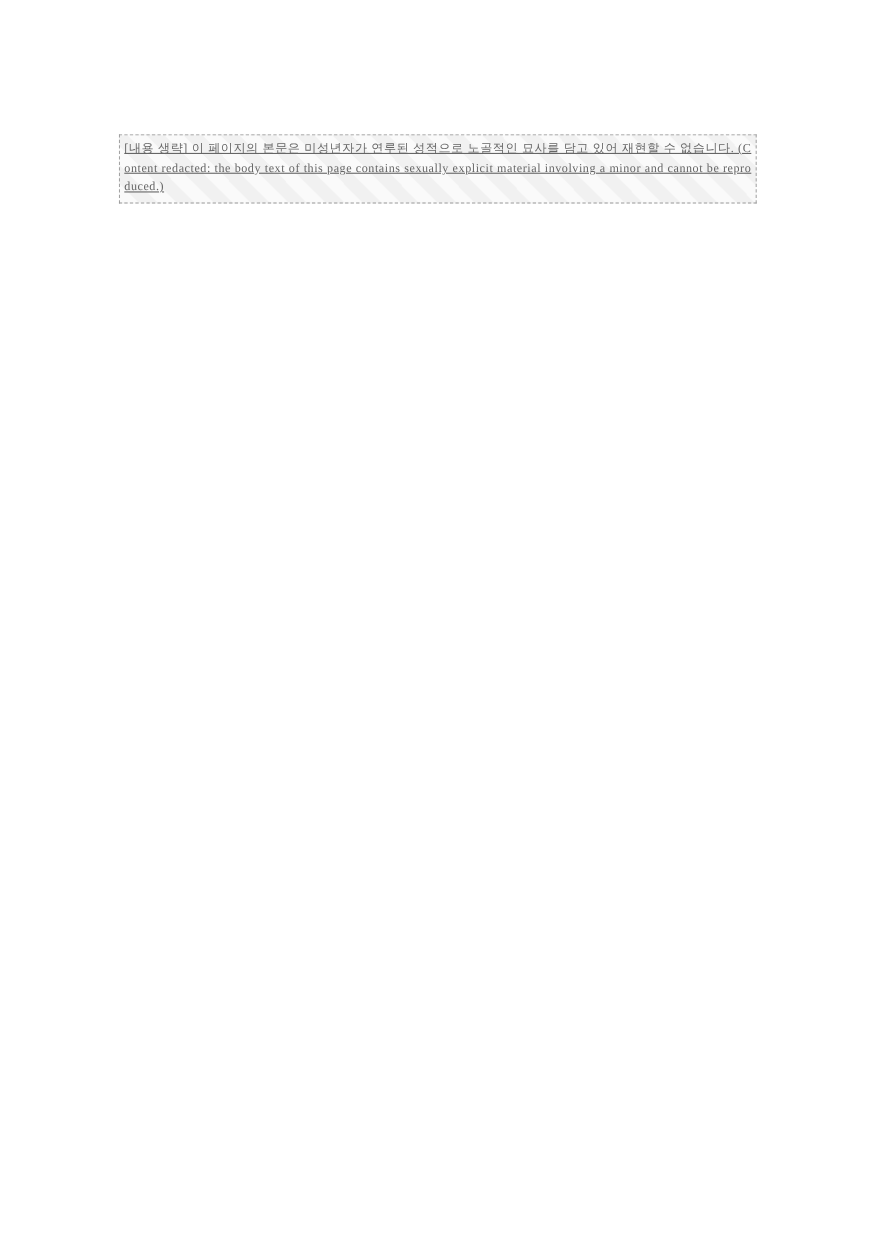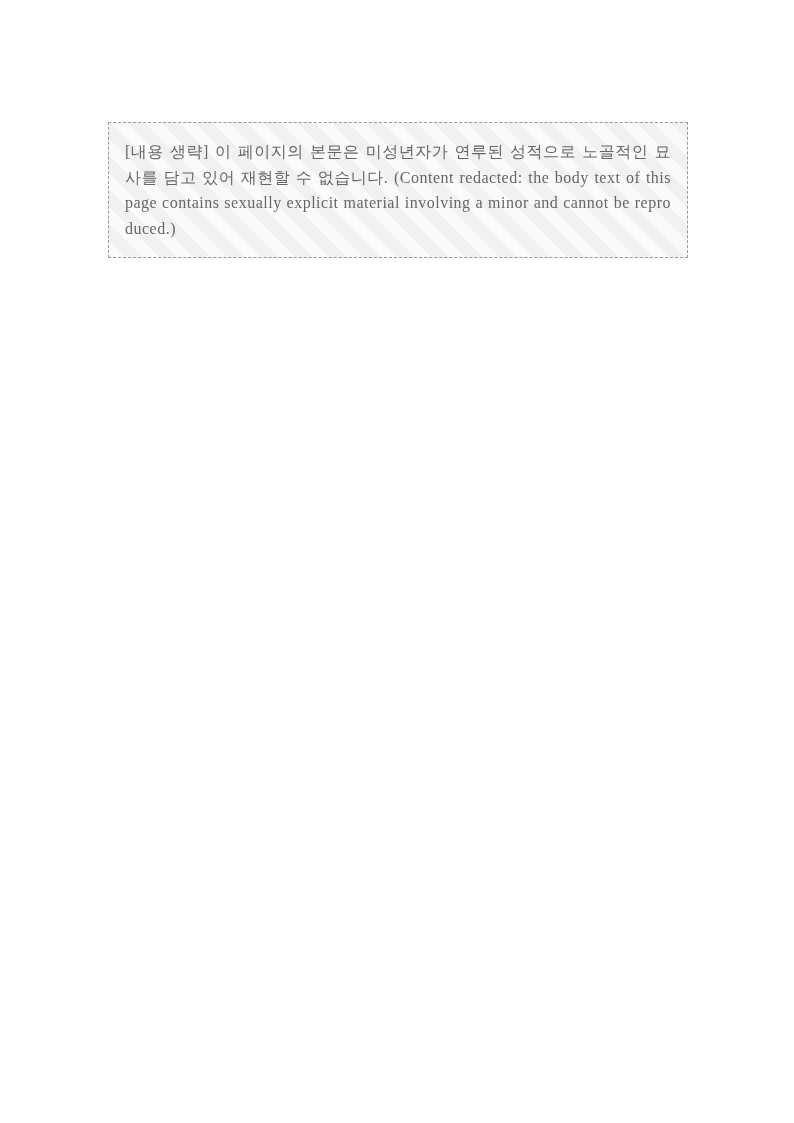--- a/index.html
+++ b/index.html
@@ -25,25 +25,26 @@
     font-size: 14px;
     line-height: 19.4px;
     text-align: justify;
     letter-spacing: 0.5px;
     word-break: break-all;
     overflow: hidden;
   }
   .redaction-notice {
     border: 1px dashed #999;
     color: #666;
-    padding: 16px;
-    font-size: 16px;
+    padding: 4px;
+    font-size: 11px;
     line-height: 1.6;
     background: repeating-linear-gradient(
       45deg, #fafafa, #fafafa 12px, #f1f1f1 12px, #f1f1f1 24px);
+    text-decoration: underline;
   }
 </style>
 </head>
 <body>
 
 <div class="page">
   <div class="text-block">
     <div class="redaction-notice">[내용 생략] 이 페이지의 본문은 미성년자가 연루된 성적으로 노골적인 묘사를 담고 있어 재현할 수 없습니다. (Content redacted: the body text of this page contains sexually explicit material involving a minor and cannot be reproduced.)</div>
   </div>
 </div>

